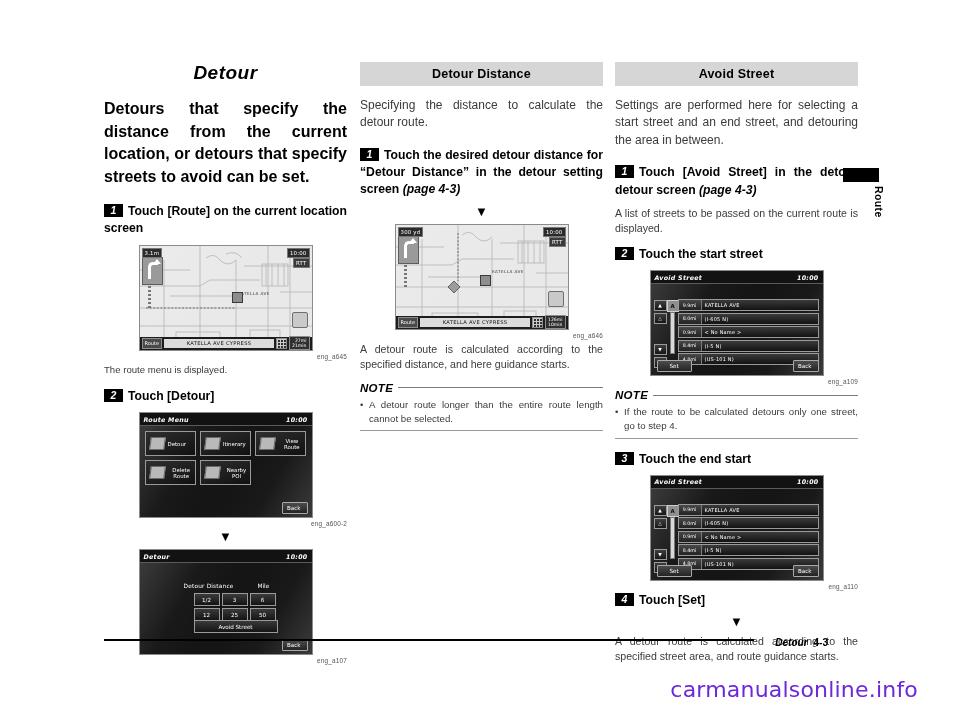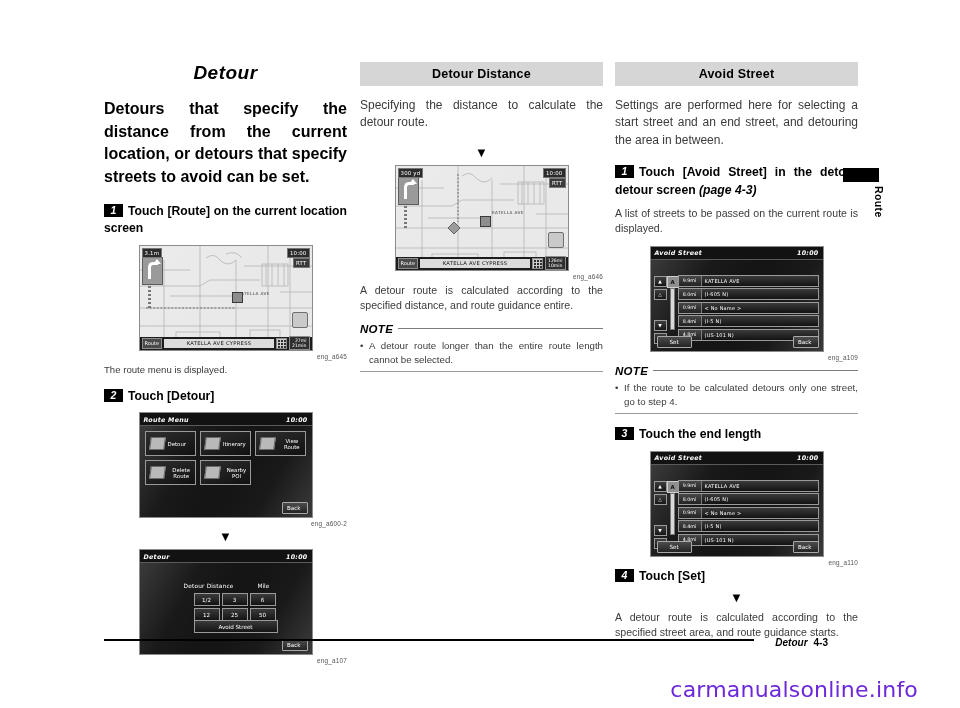--- a/index.html
+++ b/index.html
@@ -669,20 +669,23 @@
     </div>
 
   </div>
 
   <div class="col col-2">
 
     <div class="section-band">Detour Distance</div>
 
     <div class="lead-plain">Specifying the distance to calculate the detour route.</div>
 
+    <div class="step justify">
+      <span class="num">1</span><span>Touch the desired detour distance for “Detour Distance” in the detour setting screen </span><span class="pgref">(page 4-3)</span>
+    </div>
 
     <div class="arrow">▼</div>
 
     <div class="figure">
       <div class="navscreen">
         <div class="map-bg">
           <svg class="map-roads" viewBox="0 0 172 104" preserveAspectRatio="none">
             <g stroke="#b4b4b4" stroke-width="0.8" fill="none">
               <path d="M0 62 H172"></path>
               <path d="M0 40 H56 L66 34 H118"></path>
@@ -722,21 +725,21 @@
           <div class="grid-ico"></div>
           <div class="eta-tag">
             <span>126mi</span><br>
             <span>10min</span>
           </div>
         </div>
       </div>
       <div class="figcode">eng_a646</div>
     </div>
 
-    <div class="body-text">A detour route is calculated according to the specified distance, and route guidance entire.</div>
+    <div class="body-text">A detour route is calculated according to the specified distance, and here guidance starts.</div>
 
     <div class="note-wrap">
       <div class="note-head">
         <span class="note-label">NOTE</span>
         <span class="rule"></span>
       </div>
       <ul class="note-list">
         <li>A detour route longer than the entire route length cannot be selected.</li>
       </ul>
       <div class="note-bottom-rule"></div>
@@ -748,20 +751,23 @@
     <div class="section-band">Avoid Street</div>
 
     <div class="lead-plain">Settings are performed here for selecting a start street and an end street, and detouring the area in between.</div>
 
     <div class="step justify">
       <span class="num">1</span><span>Touch [Avoid Street] in the detour detour screen </span><span class="pgref">(page 4-3)</span>
     </div>
 
     <div class="body-text">A list of streets to be passed on the current route is displayed.</div>
 
+    <div class="step">
+      <span class="num">2</span><span>Touch the start street</span>
+    </div>
 
     <div class="figure">
       <div class="navscreen">
         <div class="menu-head">
           <span>Avoid Street</span>
           <span>10:00</span>
         </div>
         <div class="menu-body">
           <div class="as-left">
             <div class="as-key">▲</div>
@@ -807,21 +813,21 @@
         <span class="note-label">NOTE</span>
         <span class="rule"></span>
       </div>
       <ul class="note-list">
         <li>If the route to be calculated detours only one street, go to step 4.</li>
       </ul>
       <div class="note-bottom-rule"></div>
     </div>
 
     <div class="step">
-      <span class="num">3</span><span>Touch the end length</span>
+      <span class="num">3</span><span>Touch the end start</span>
     </div>
 
     <div class="figure">
       <div class="navscreen">
         <div class="menu-head">
           <span>Avoid Street</span>
           <span>10:00</span>
         </div>
         <div class="menu-body">
           <div class="as-left">

